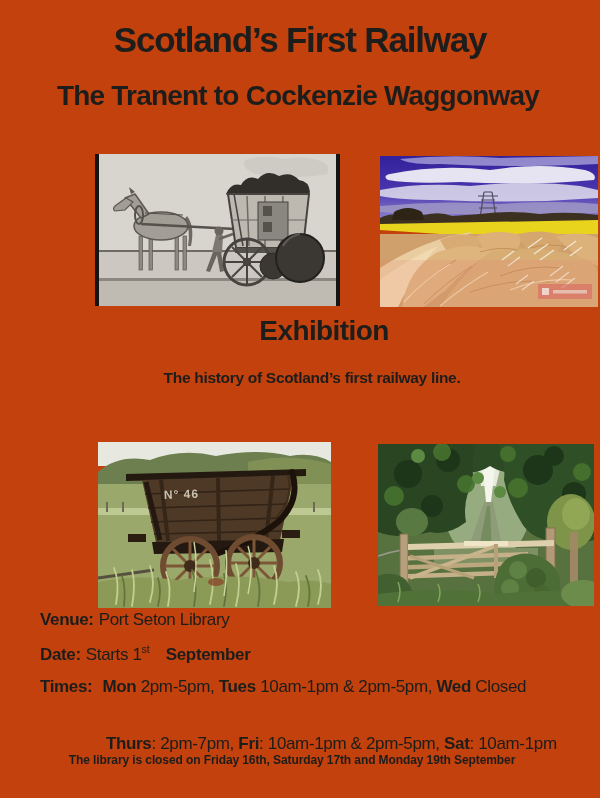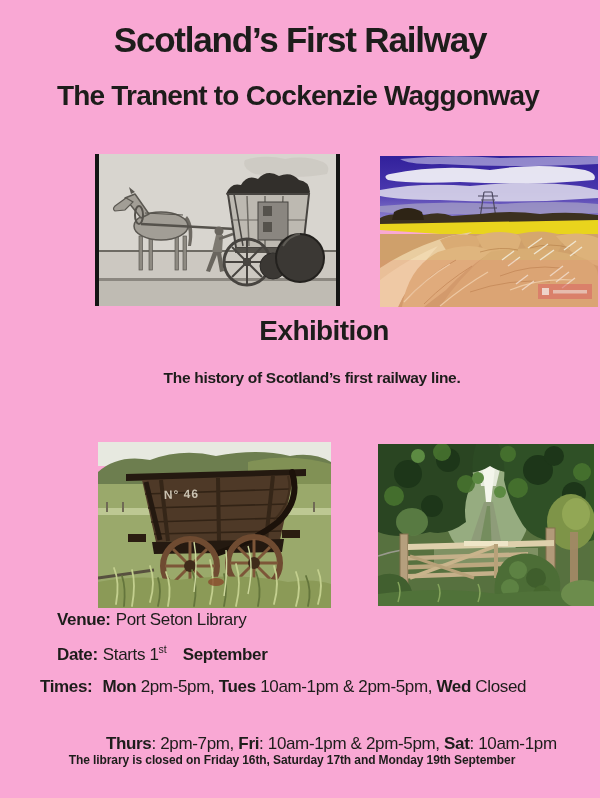--- a/index.html
+++ b/index.html
@@ -1,33 +1,33 @@
 <!DOCTYPE html>
 <html><head>
 <meta charset="utf-8">
 <style>
   html,body { margin:0; padding:0; background:#ffffff; }
   .poster {
-    position:relative; width:600px; height:798px; background:#f9a8d4;
+    position:relative; width:600px; height:798px; background:#c2410c;
     font-family:"Liberation Sans", sans-serif; color:#1d1d1b; overflow:hidden;
   }
   h1,h2,h3,p { margin:0; }
   .abs { position:absolute; }
   .title    { top:20px; left:0; width:600px; text-align:center; font-size:35px; font-weight:700; letter-spacing:-1.2px; }
   .subtitle { top:80px; left:0; width:596px; text-align:center; font-size:28px; font-weight:700; letter-spacing:-0.8px; }
   .exhibition  { top:315px; left:0; width:600px; text-align:center; font-size:28px; font-weight:700; letter-spacing:-0.6px;padding-left:24px; }
   .section-sub { top:369px; left:0; width:600px; text-align:center; font-size:15.5px; font-weight:700; letter-spacing:-0.3px;padding-left:12px; }
   .fig { position:absolute; }
   .fig svg { display:block; width:100%; height:100%; }
   .fig-engraving { left:55px;  top:138px; width:245px; height:152px; }
   .fig-painting  { left:340px; top:140px; width:218px; height:151px; }
   .fig-waggon    { left:58px;  top:426px; width:233px; height:166px; }
   .fig-path      { left:338px; top:428px; width:216px; height:162px; }
   .info { font-size:17px; letter-spacing:-0.35px; }
-  .info b.lab { font-weight:700; margin-right:5px;margin-left:17px; }
+  .info b.lab { font-weight:700; margin-right:5px; }
   .line-venue  { left:40px; top:610px; }
   .line-date   { left:40px; top:643px; }
   .line-times1 { left:40px; top:677px; }
   .line-times2 { left:106px; top:700px;margin-top:34px; }
   .tlabel { font-weight:700; margin-right:10px;text-align:right; }
   .seg-b { font-weight:700; }
   sup.ord { font-size:62%; vertical-align:super; letter-spacing:0; }
   .suffix { margin-left:16px;font-weight:bold; }
   .footer { top:753px; left:0; width:584px; text-align:center; font-size:12px; font-weight:700; letter-spacing:-0.1px; }
 </style>

